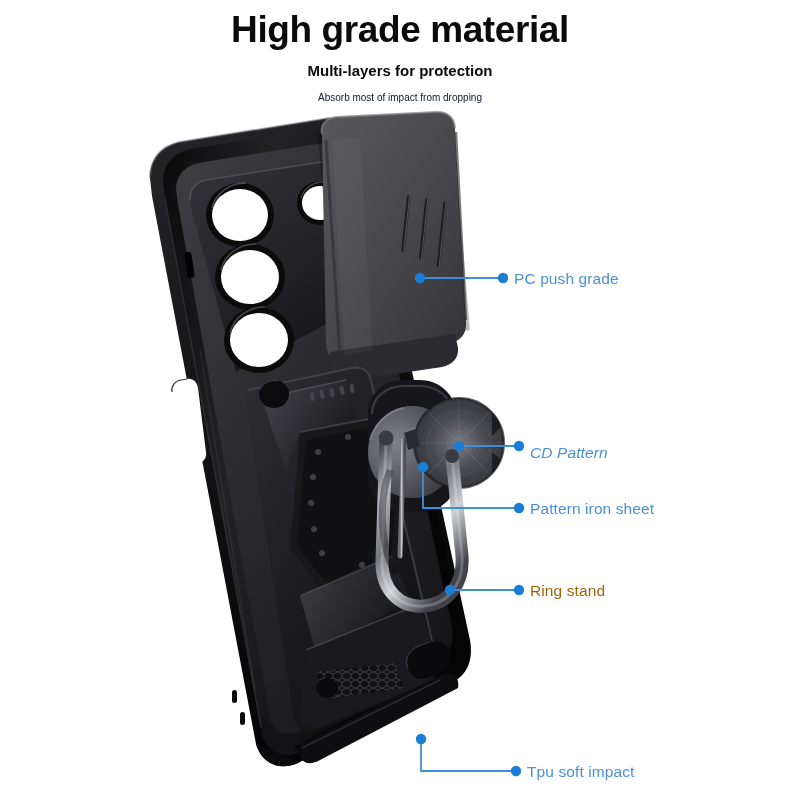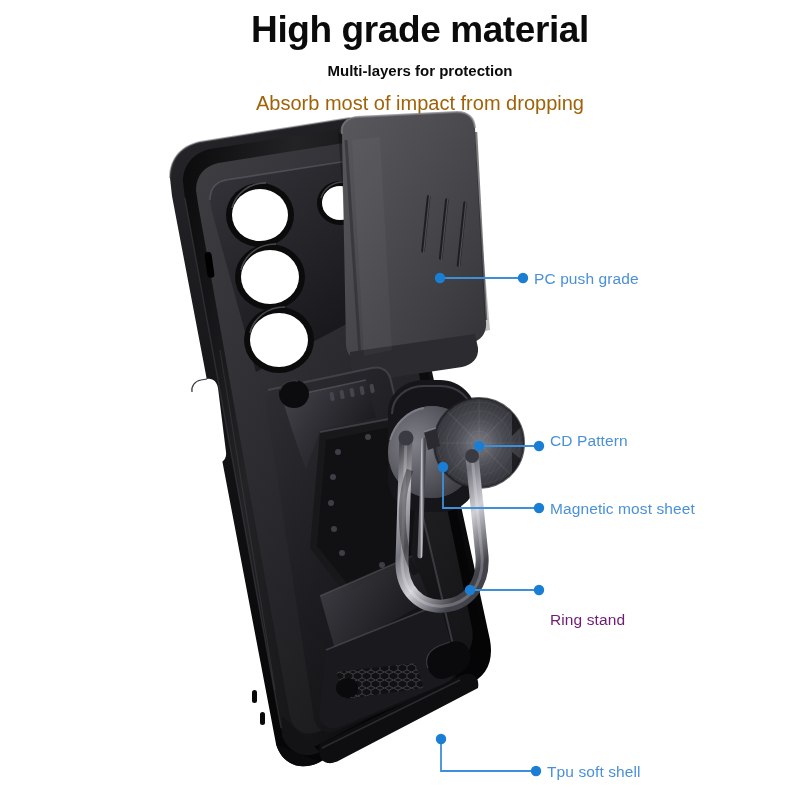--- a/index.html
+++ b/index.html
@@ -3,35 +3,35 @@
 <meta charset="utf-8">
 <style>
   html,body{margin:0;padding:0;}
   body{
     width:800px;height:800px;
     background:#ffffff;
     font-family:"Liberation Sans", sans-serif;
     overflow:hidden;
     position:relative;
   }
-  #page{position:relative;width:636px;height:800px;background:#fff;margin-left:20px;}
+  #page{position:relative;width:636px;height:800px;background:#fff;}
 
   
   .headings{position:absolute;left:0;top:0;width:800px;text-align:center;}
   .h-title{
     font-size:37px;font-weight:bold;color:#0b0b0b;
     letter-spacing:-0.4px;line-height:1;
     margin-top:11px;
   }
   .h-sub{
     font-size:15px;font-weight:bold;color:#0b0b0b;
     margin-top:15px;line-height:1;
   }
   .h-sub2{
-    font-size:20px;font-weight:normal;color:#a16207;
+    font-size:10px;font-weight:normal;color:#0f172a;
     margin-top:15px;line-height:1;
   }
 
   
   #art{position:absolute;left:0;top:0;width:800px;height:800px;}
 
   
   .callout-label{
     position:absolute;
     font-size:15.5px;
@@ -422,19 +422,19 @@
         <g>
           <path d="M421 739 L421 771 L516 771" fill="none" stroke="#3d8fd9" stroke-width="1.8"></path>
           <circle cx="421" cy="739" r="5.2" fill="#1a7fd4"></circle>
           <circle cx="516" cy="771" r="5.2" fill="#1a7fd4"></circle>
         </g>
       </g>
   </svg>
 
   <div id="callout-labels">
       <div class="callout-label" style="left: 514px; top: 270px; color: rgb(74, 144, 217);">PC push grade</div>
-      <div class="callout-label" style="left: 530px; top: 432px; color: rgb(74, 144, 217);">CD Pattern</div>
-      <div class="callout-label" style="left: 530px; top: 500px; color: rgb(74, 144, 217);">Magnetic most sheet</div>
-      <div class="callout-label" style="left: 530px; top: 611px; color: #701a75;">Ring stand</div>
-      <div class="callout-label" style="left: 527px; top: 763px; color: rgb(74, 144, 217);">Tpu soft shell</div>
+      <div class="callout-label" style="left: 530px; top: 444px; color: rgb(74, 144, 217); font-style: italic;">CD Pattern</div>
+      <div class="callout-label" style="left: 530px; top: 500px; color: rgb(74, 144, 217);">Pattern iron sheet</div>
+      <div class="callout-label" style="left: 530px; top: 582px; color: #a16207;">Ring stand</div>
+      <div class="callout-label" style="left: 527px; top: 763px; color: rgb(74, 144, 217);">Tpu soft impact</div>
     </div>
 
 </div>
 
 </body></html>

